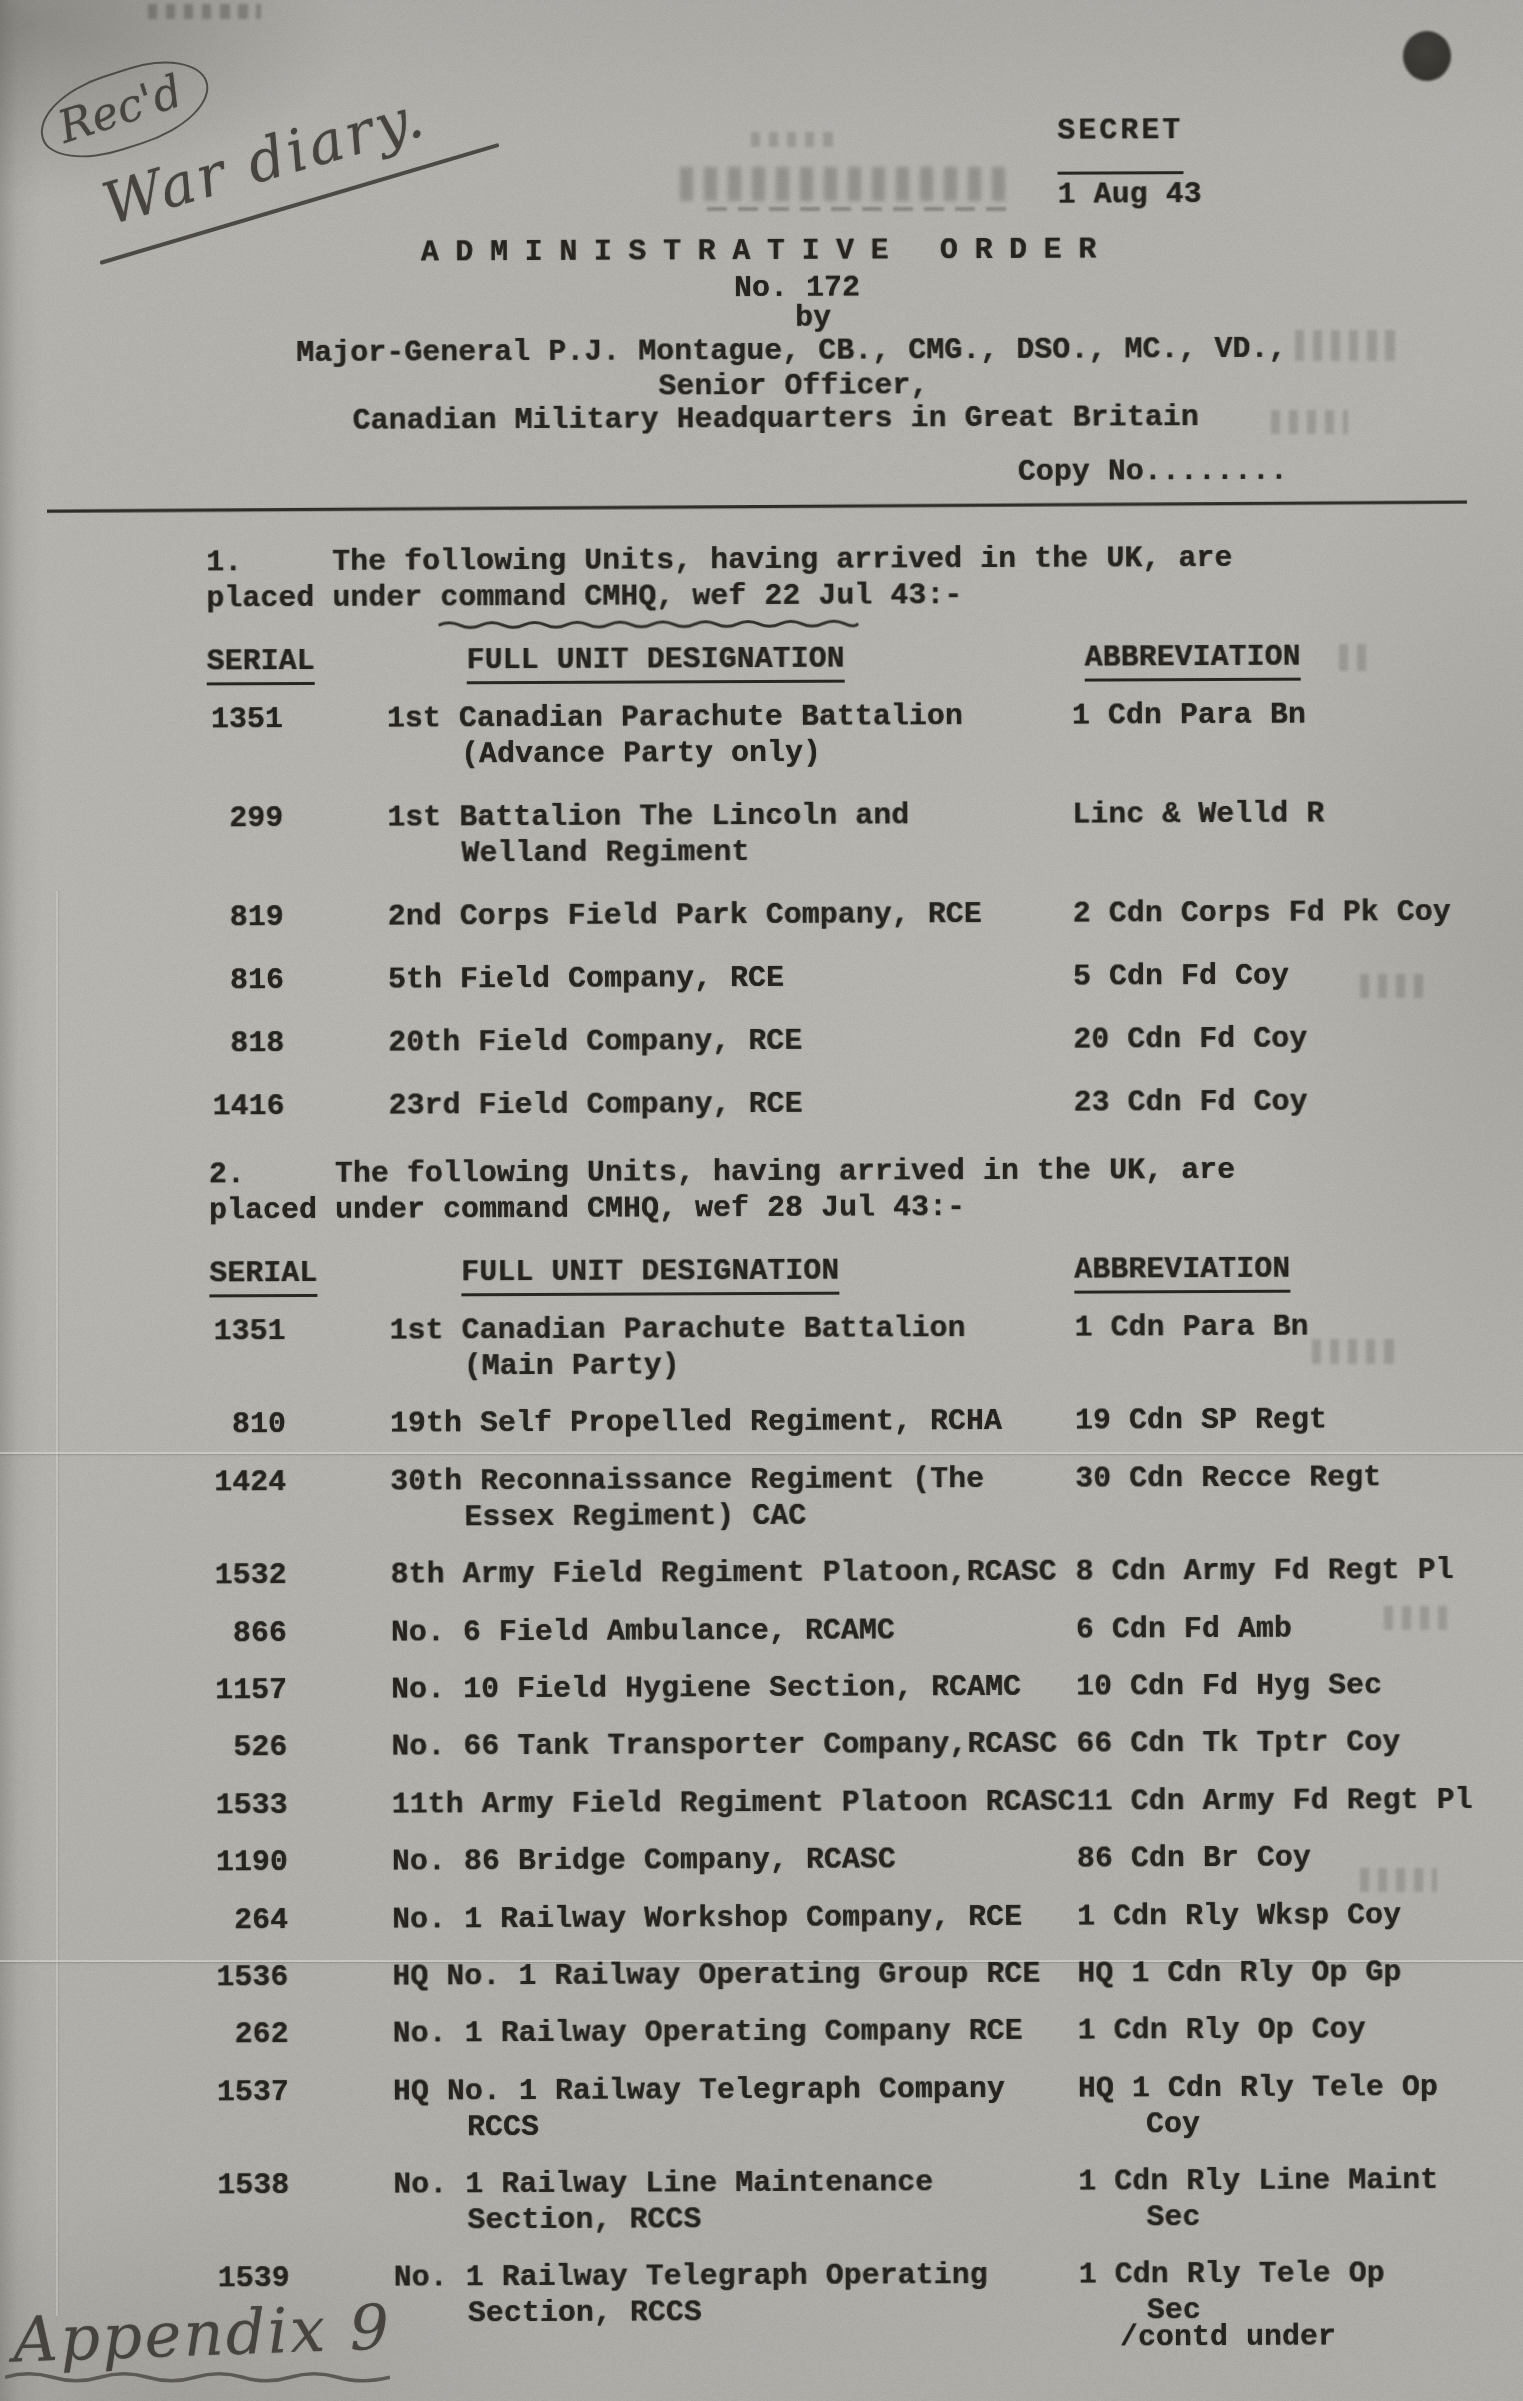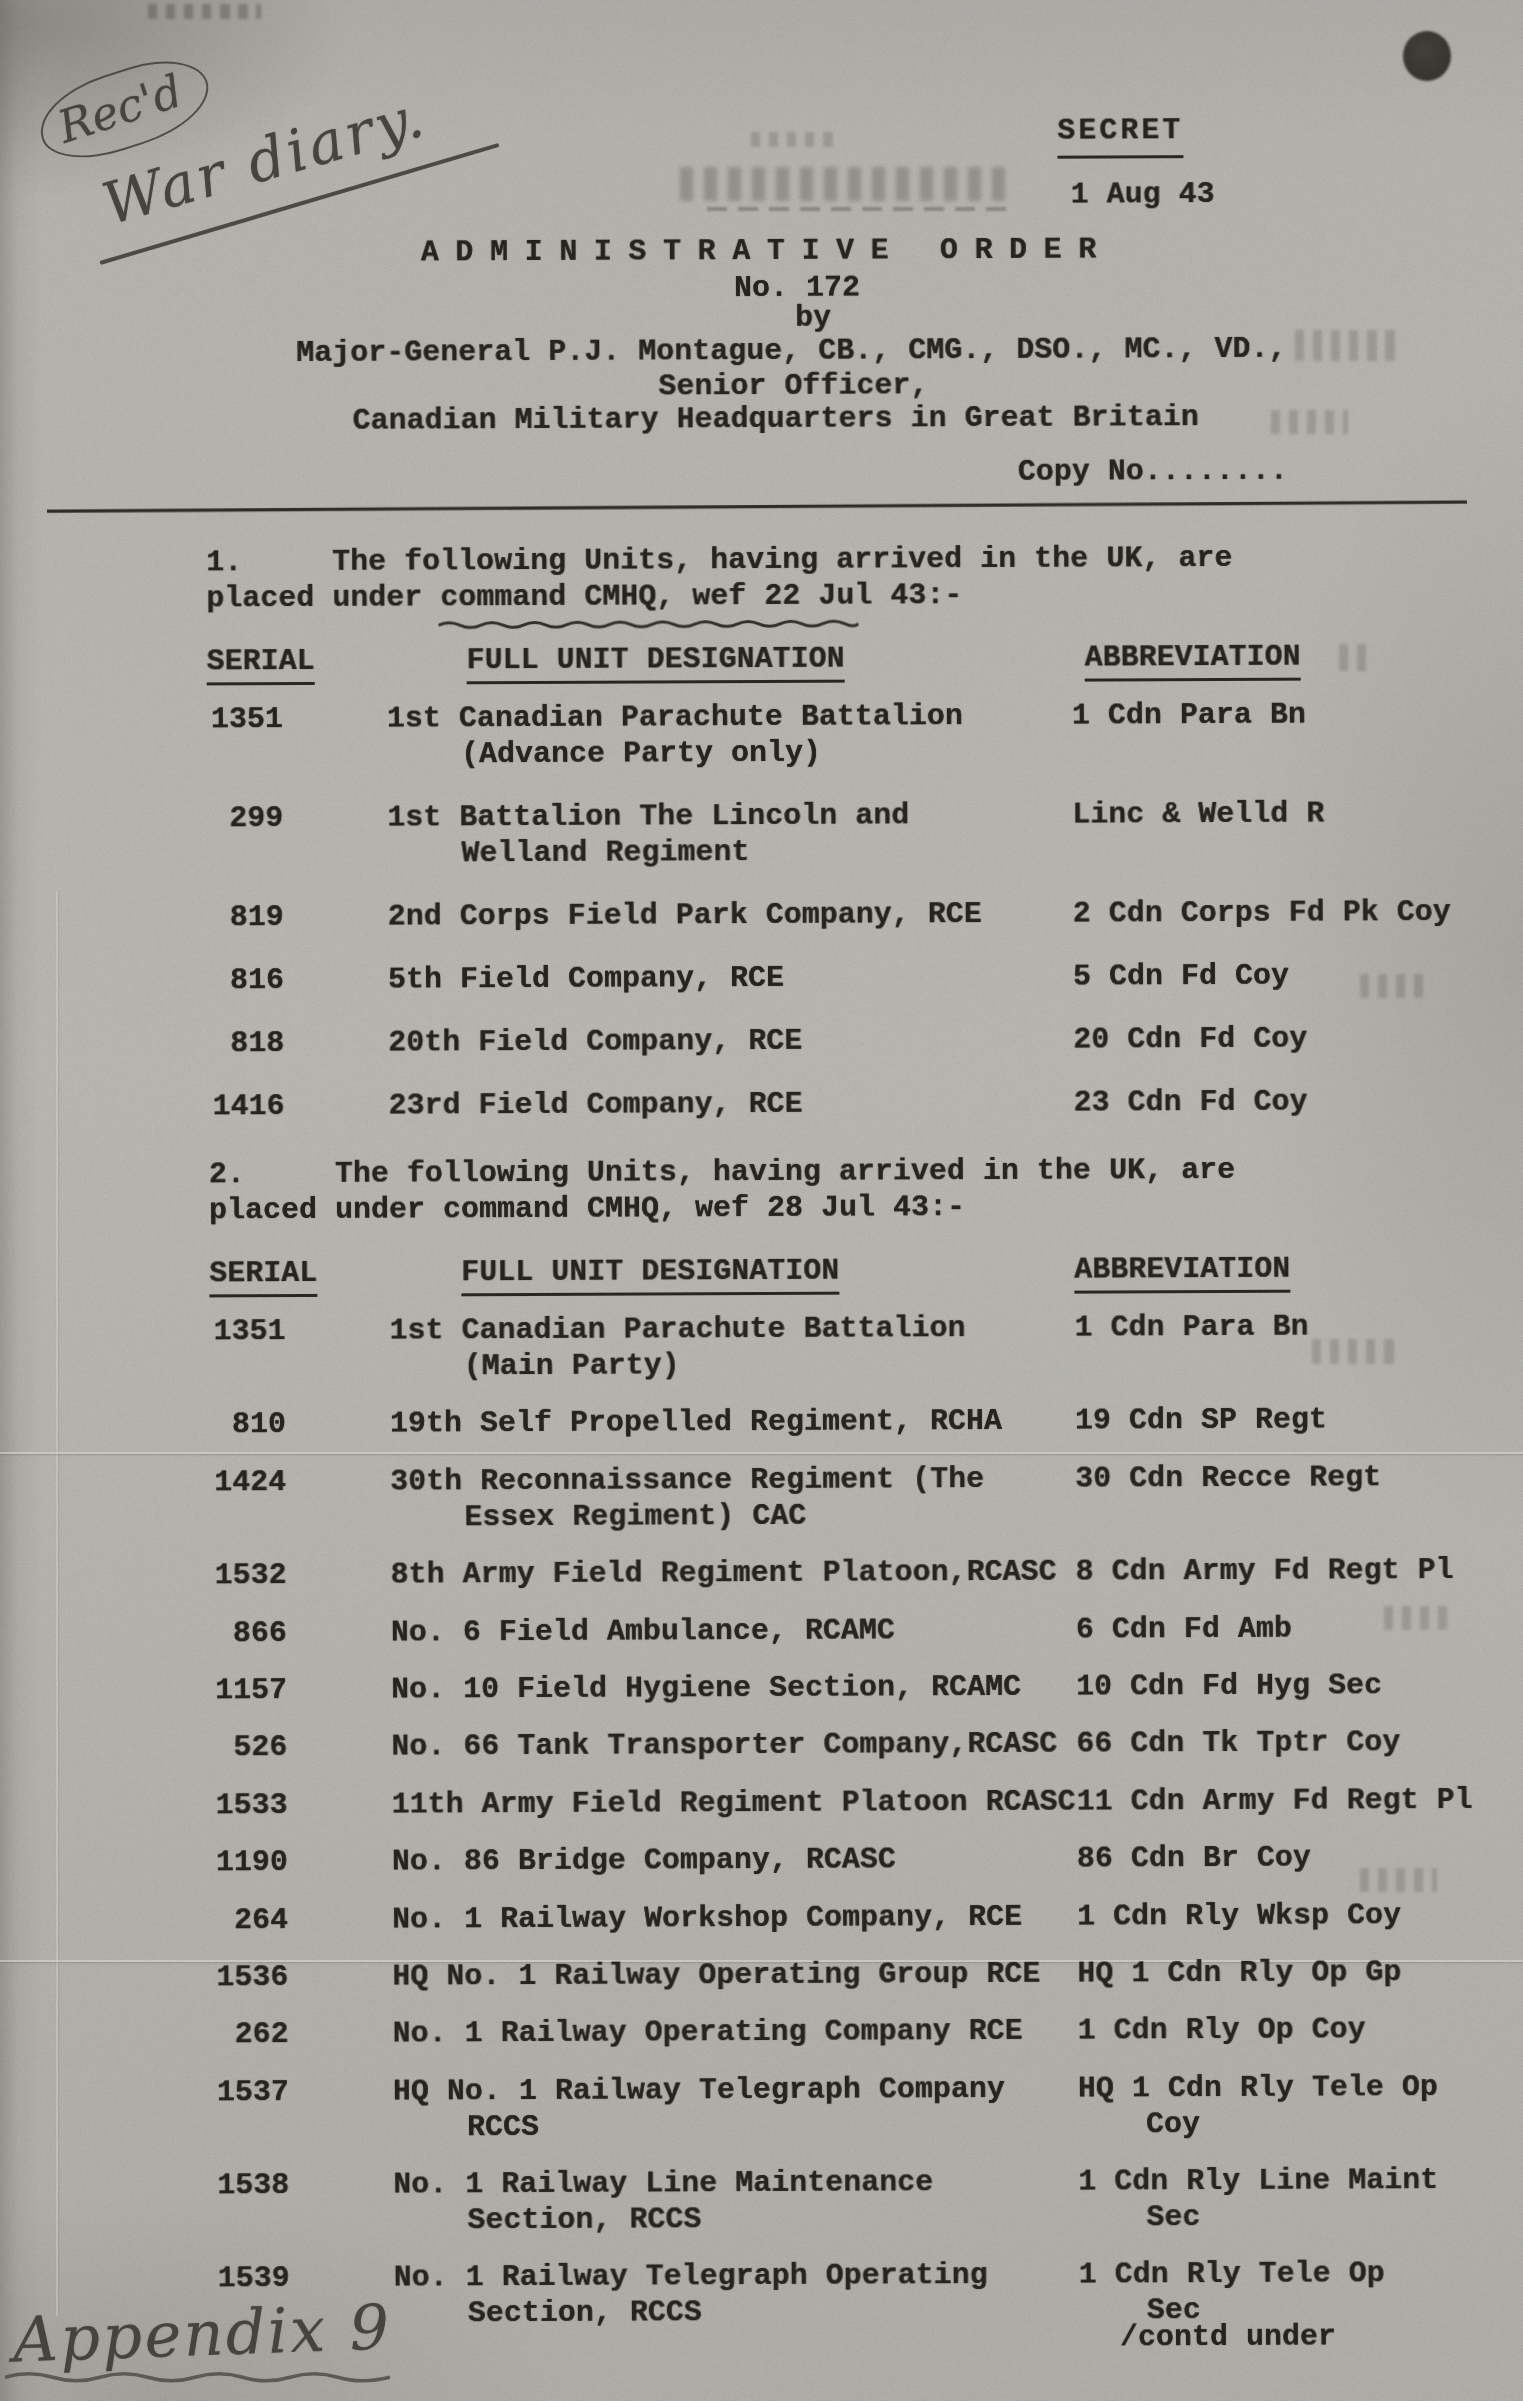--- a/index.html
+++ b/index.html
@@ -11,22 +11,22 @@
       radial-gradient(ellipse 594px 297px at 10% 100%, rgba(100,98,90,0.14), transparent 70%),
       linear-gradient(90deg, rgba(60,58,52,0.22) 0px, rgba(60,58,52,0.06) 18px, transparent 42px),
       linear-gradient(180deg, #c3c2be 0%, #cbcac6 6%, #cfcec9 45%, #cac9c4 75%, #c5c4c0 100%);
     font-family:"Liberation Mono","DejaVu Sans Mono",monospace;
     color:#2b2823;
   }
   
   .typed { position:absolute; inset:0; transform:rotate(-0.25deg); font-weight:700;
            text-shadow:0 0 0.8px rgba(38,34,28,0.9); filter:blur(0.2px); }
   .t { position:absolute; font-size:30px; line-height:36px; white-space:nowrap; }
-  .secret { left:1062px; top:114px; letter-spacing:3px; border-bottom:3px solid #2e2b25; padding-bottom:7px; }
-  .date { left:1062px; top:178px;margin-left:13px; }
+  .secret { left:1062px; top:114px; letter-spacing:3px; border-bottom:3px solid #2e2b25; padding-bottom:23px; }
+  .date { left:1062px; top:178px; }
   .title { left:425px; top:233px; letter-spacing:16.6px; }
   .orderno { left:738px; top:270px; }
   .byline { left:799px; top:300px; }
   .issuer { left:300px; top:333px; }
   .issuer-title { left:662px; top:368px; }
   .issuer-hq { left:356px; top:401px; }
   .copyno { left:1021px; top:455px; }
   .rule { position:absolute; left:50px; top:505px; width:1420px; height:3px;
           background:#35322c; transform:rotate(-0.12deg); box-shadow:0 0.6px 0.6px rgba(40,38,32,.4); }
   .contd { left:1115px; top:2321px; }

